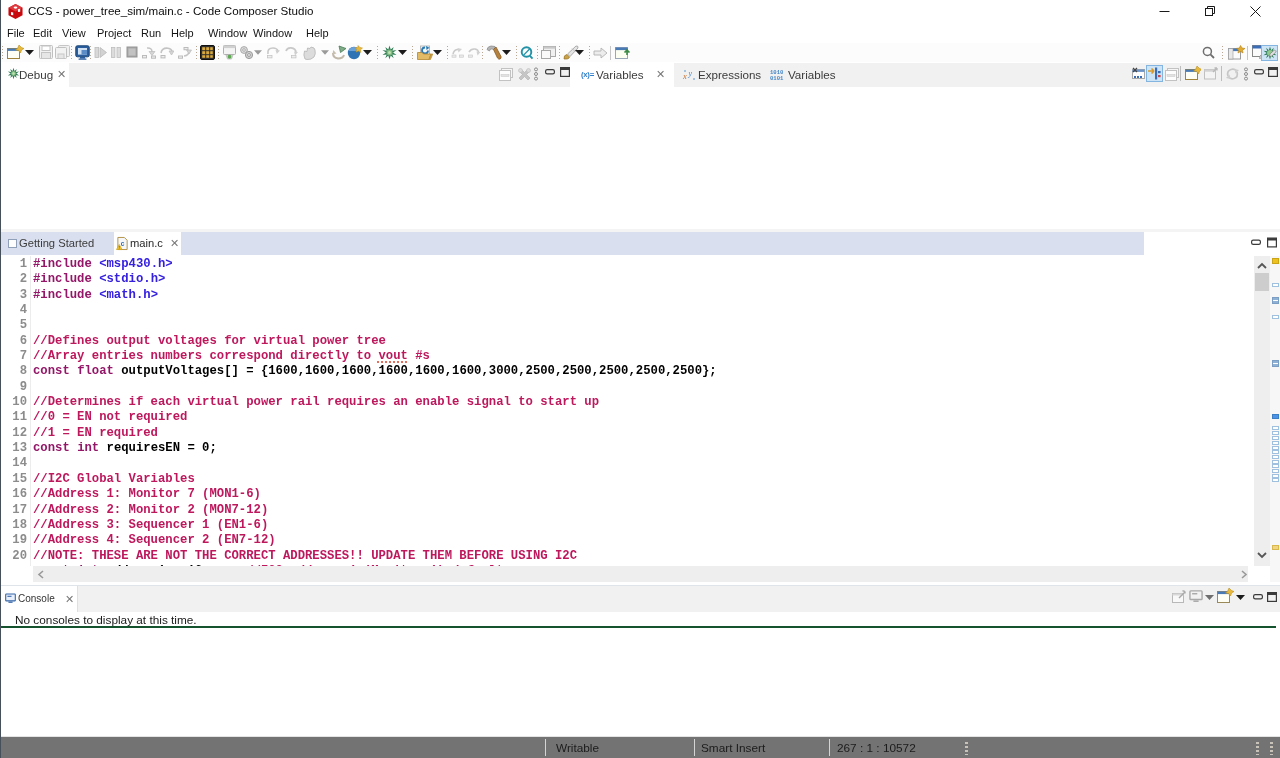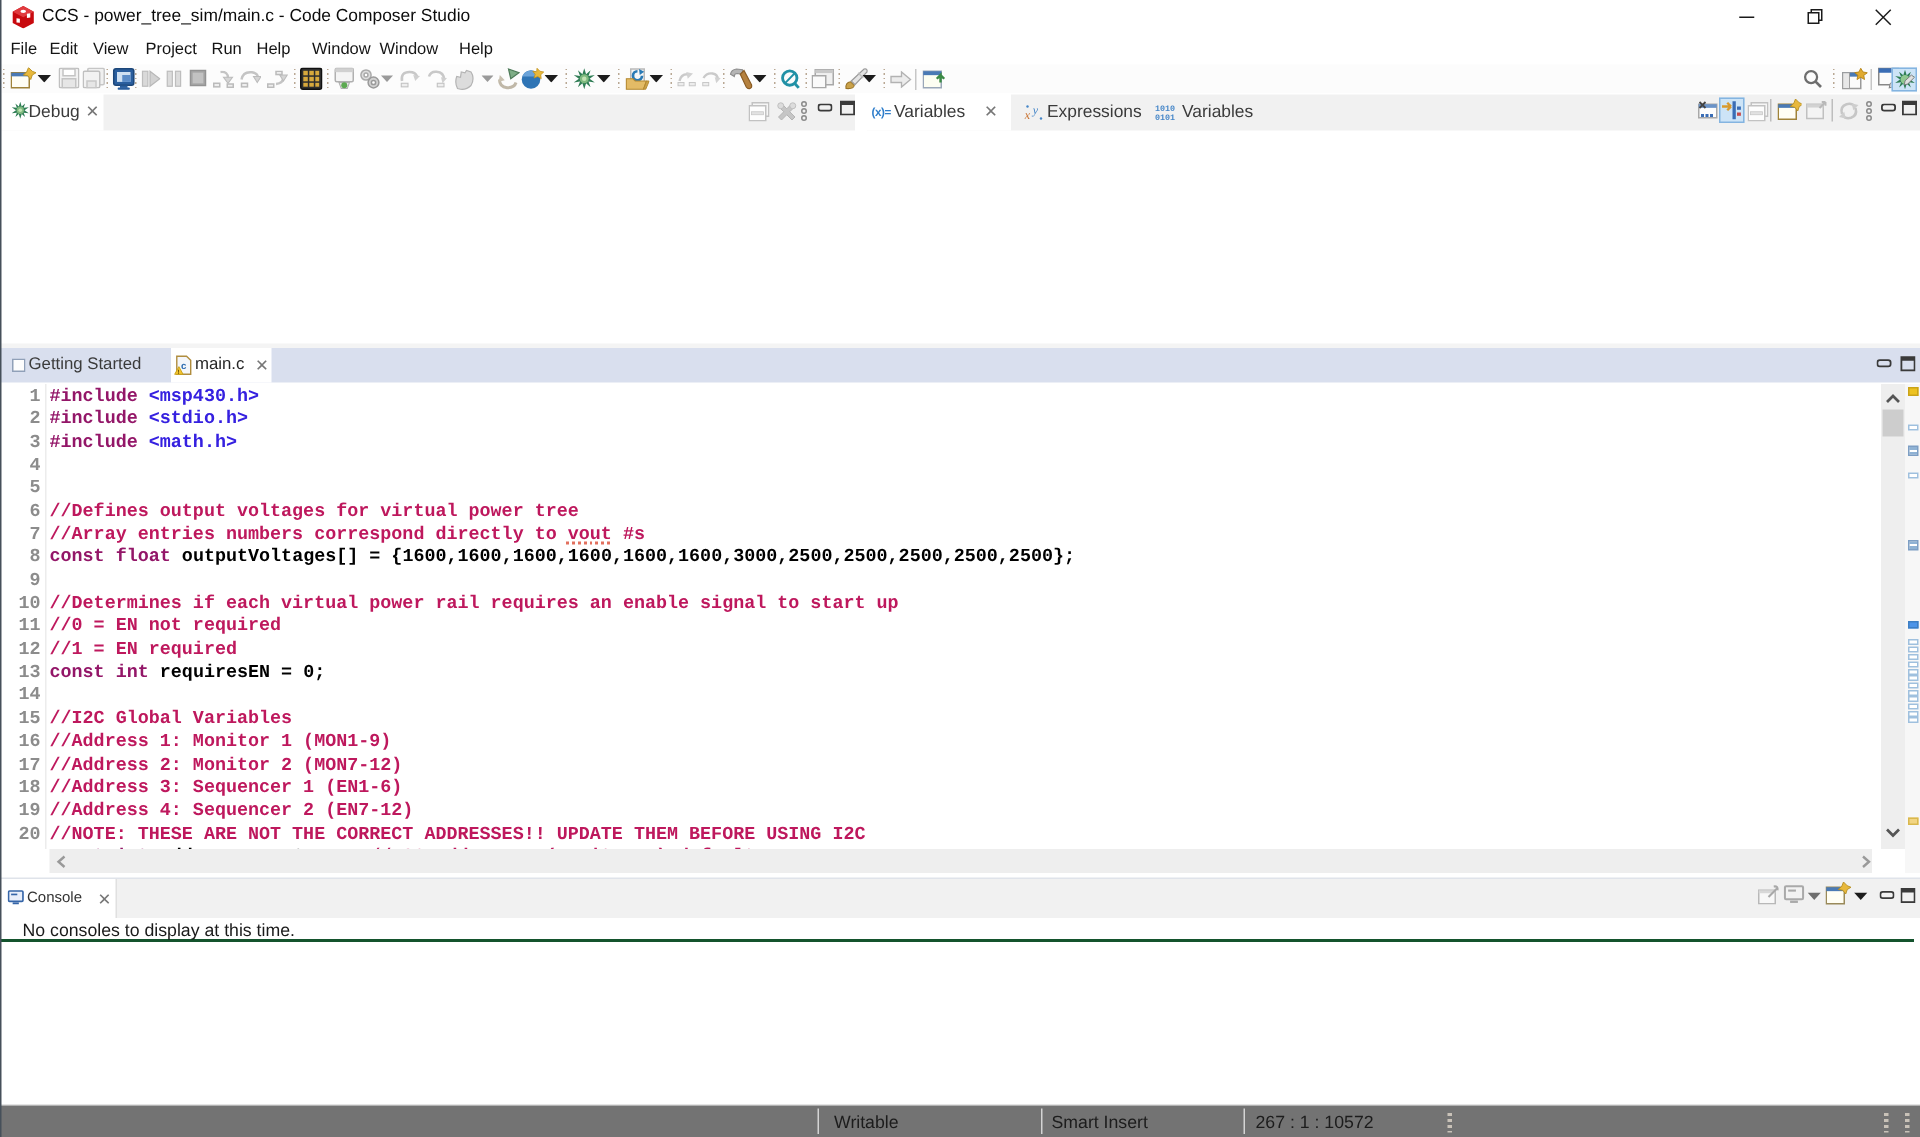--- a/index.html
+++ b/index.html
@@ -16,21 +16,21 @@
   
   #tbar { left:0; top:43px; width:1280px; height:19px; background:#fcfcfc; }
   .vsep { position:absolute; top:3px; width:1px; height:13px;
           background-image:repeating-linear-gradient(to bottom,#b9a894 0 1px,transparent 1px 3px); }
   
   .ptabbar { background:#f1f1f1; }
   .ptab { position:absolute; background:#fff; }
   .ptabtxt { position:absolute; font-size:11.6px; color:#3b3b3b; }
   .tabx { position:absolute; font-size:11px; color:#777; }
   
-  #edtabs { left:0; top:232px; width:1280px; height:23px; background:#d9dfee; }
+  #edtabs { left:0; top:232px; width:1144px; height:23px; background:#d9dfee; }
   
   #gutter { left:0; top:257px; width:27px; height:309px; font-family:"Liberation Mono",monospace;
             font-size:12.25px; font-weight:bold; line-height:15.35px; text-align:right; color:#8c8c8c; white-space:pre; overflow:hidden; }
   #code { left:33px; top:257px; width:1213px; height:309px; font-family:"Liberation Mono",monospace;
           font-size:12.25px; font-weight:bold; line-height:15.35px; white-space:pre; color:#000; overflow:hidden; }
   .kw { color:#931668; }
   .inc { color:#3520e0; }
   .cm { color:#be185d; font-weight:bold; }
   .sq { }
   
@@ -481,21 +481,21 @@
 <span class="cm">//Defines output voltages for virtual power tree</span>
 <span class="cm">//Array entries numbers correspond directly to <span class="sq">vout</span> #s</span>
 <span class="kw">const</span> <span class="kw">float</span> outputVoltages[] = {1600,1600,1600,1600,1600,1600,3000,2500,2500,2500,2500,2500};
 
 <span class="cm">//Determines if each virtual power rail requires an enable signal to start up</span>
 <span class="cm">//0 = EN not required</span>
 <span class="cm">//1 = EN required</span>
 <span class="kw">const</span> <span class="kw">int</span> requiresEN = 0;
 
 <span class="cm">//I2C Global Variables</span>
-<span class="cm">//Address 1: Monitor 1 (MON1-9)</span>
+<span class="cm">//Address 1: Monitor 7 (MON1-6)</span>
 <span class="cm">//Address 2: Monitor 2 (MON7-12)</span>
 <span class="cm">//Address 3: Sequencer 1 (EN1-6)</span>
 <span class="cm">//Address 4: Sequencer 2 (EN7-12)</span>
 <span class="cm">//NOTE: THESE ARE NOT THE CORRECT ADDRESSES!! UPDATE THEM BEFORE USING I2C</span>
 <span class="kw">const</span> <span class="kw">int</span> address1 = 16;     <span class="cm">//I2C address 1 (Monitor 1) default</span></div>
 <div class="abs" style="left:377px;top:361px;width:30px;height:2px;background-image:repeating-linear-gradient(to right,#e2705e 0 2px,transparent 2px 4px)"></div>
 <div class="abs" style="left:30px;top:256px;width:1px;height:310px;background:#ececec"></div>
 
 <div class="abs track" style="left:1254px;top:256px;width:16px;height:310px"></div>
 <svg class="abs" style="left:1257px;top:262px" width="10" height="8" viewBox="0 0 10 8">

